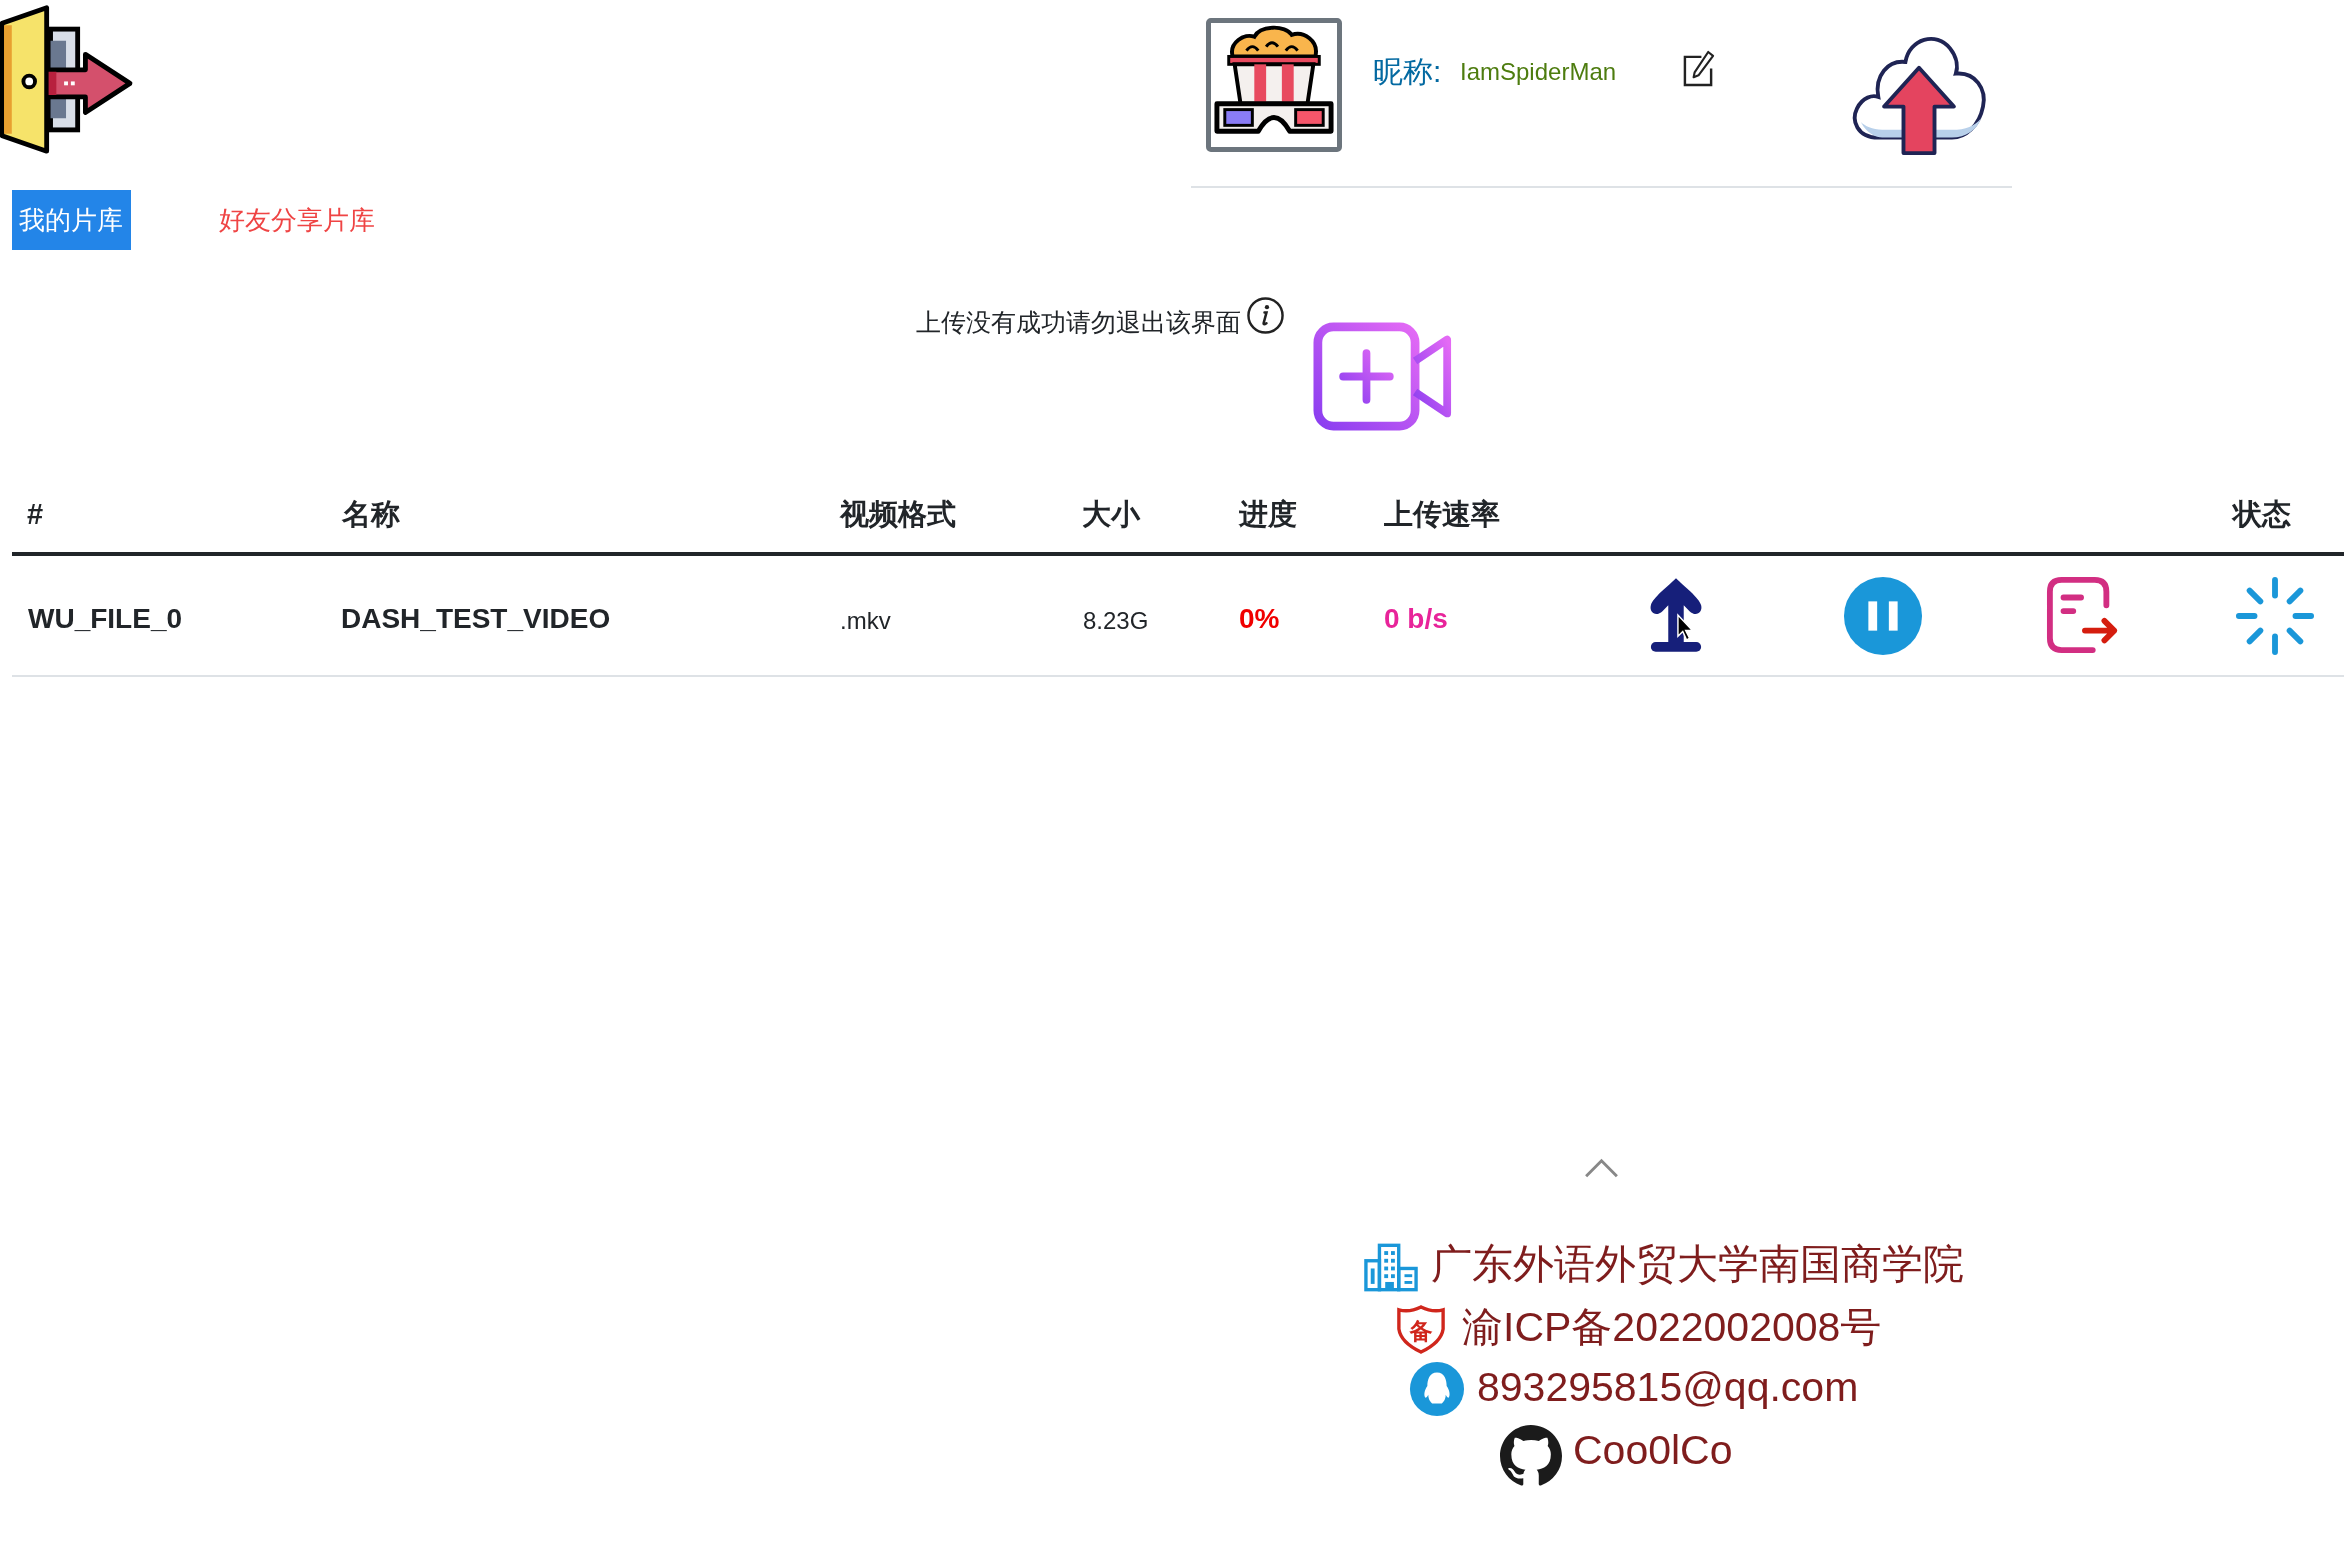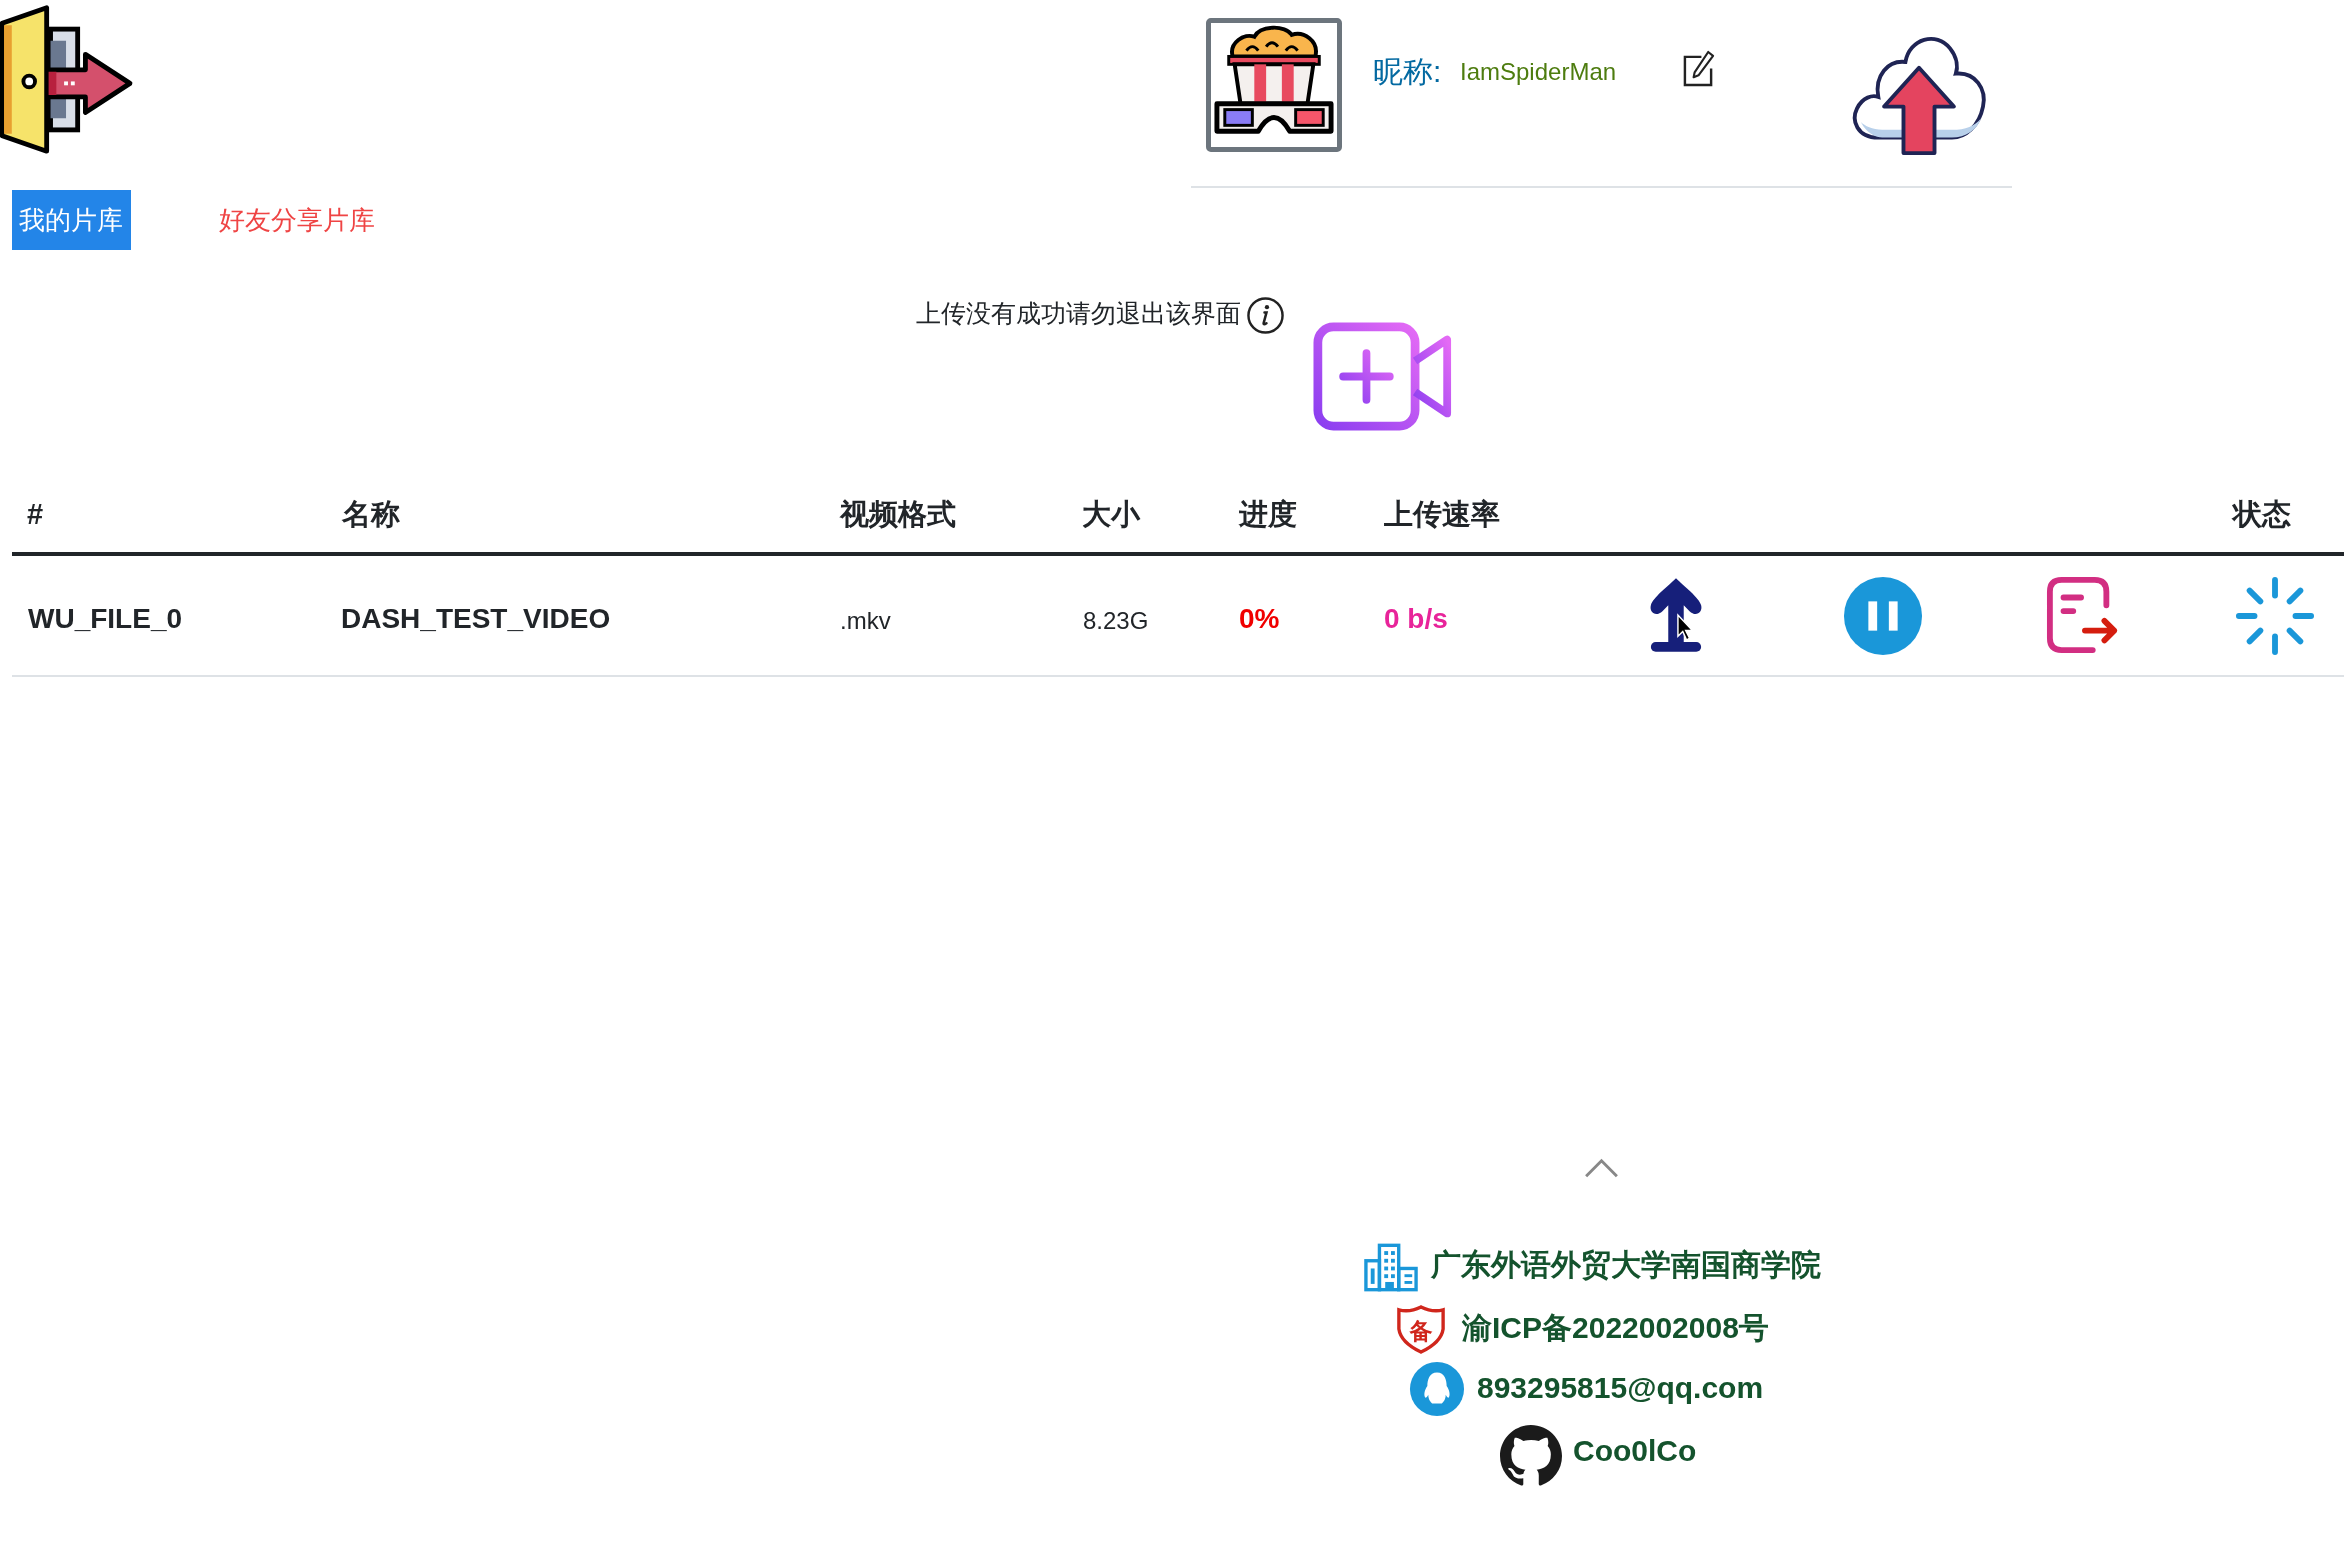--- a/index.html
+++ b/index.html
@@ -17,36 +17,36 @@
   #edit-icon { left:1682px; top:49px; width:33px; height:39px; cursor:pointer; }
   #cloud-upload { left:1849px; top:29px; width:140px; height:128px; cursor:pointer; }
   #header-rule { left:1191px; top:186px; width:821px; height:1.9px; background:#dee2e6; }
 
   
   .tab { top:190px; height:60px; line-height:60px; font-size:26px; cursor:pointer; white-space:nowrap; }
   #tab-mine { left:11.6px; width:119px; background:#2385e8; color:#fff; text-align:center; }
   #tab-shared { left:219px; color:#ef4444; }
 
   
-  #notice { left:916px; top:294px; font-size:25px; line-height:39px; color:#212529; white-space:nowrap; }
+  #notice { left:916px; top:303px; font-size:25px; line-height:39px; color:#212529; white-space:nowrap; }
   #info-icon { left:1246px; top:296px; width:39px; height:39px; }
   #add-video { left:1313px; top:322px; width:140px; height:109px; cursor:pointer; }
 
   
   .th { top:495px; font-size:29px; font-weight:bold; line-height:39px; color:#212529; white-space:nowrap; }
   #thead-rule { left:11.6px; top:552px; width:2333px; height:3.9px; background:#212529; }
   .td { top:599px; line-height:39px; white-space:nowrap; }
   .td.bold { font-size:28px; font-weight:bold; color:#212529; }
   .td.reg { font-size:24px; color:#212529; top:601px; }
   #row-rule { left:11.6px; top:675px; width:2333px; height:1.9px; background:#dee2e6; }
   .rowicon { cursor:pointer; }
 
   
   #back-top { left:1582px; top:1155px; width:39px; height:25px; cursor:pointer; }
-  .foot { font-size:30px; font-weight:bold; color:#14532d; white-space:nowrap; line-height:39px; cursor:pointer; }
+  .foot { font-size:41px; font-weight:normal; color:#7f1d1d; white-space:nowrap; line-height:39px; cursor:pointer; }
 </style>
 </head>
 <body>
 
 <div id="exit-btn" class="abs icon">
   <svg viewBox="0 0 138 160">
     <rect x="52" y="28" width="28" height="104" fill="#d8dee8" stroke="#000" stroke-width="5"></rect>
     <rect x="52" y="40" width="16" height="80" fill="#6a7890"></rect>
     <polygon points="2,22 48,6 48,154 2,138" fill="#f6e36a" stroke="#000" stroke-width="5" stroke-linejoin="round"></polygon>
     <rect x="4" y="24" width="8" height="112" fill="#e8a030"></rect>

